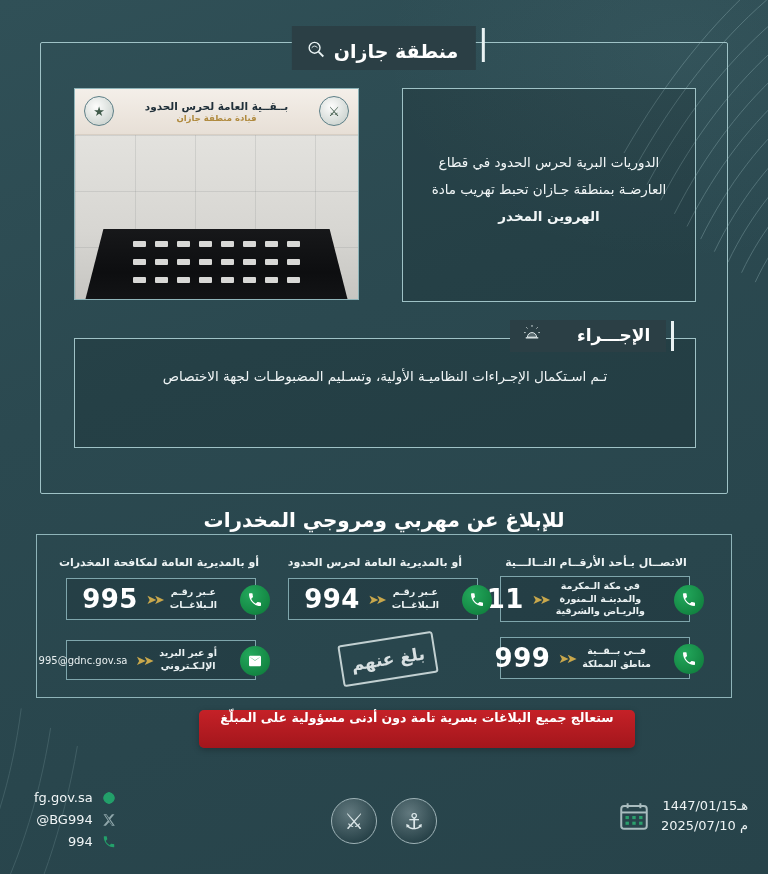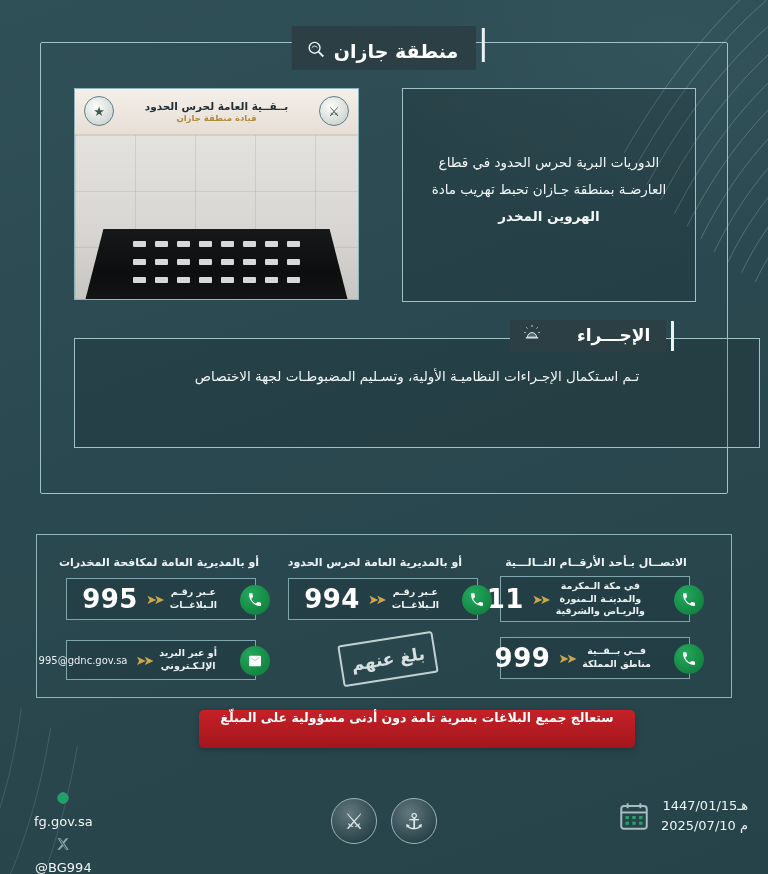--- a/index.html
+++ b/index.html
@@ -137,21 +137,21 @@
     line-height: 2.0;
     text-align: center;
     padding: 0 22px;
   }
   .sec-text b { font-weight: bold; }
   
   #event-box { left: 402px; top: 88px; width: 294px; height: 214px; }
   #event-head { left: 480px; top: 70px; }
   #event-text { position:absolute; left:0; right:0; top: 60px; }
   
-  #proc-box { left: 74px; top: 338px; width: 686px; height: 110px; }
+  #proc-box { left: 74px; top: 338px; width: 622px; height: 110px; }
   #proc-head { left: 510px; top: 320px; gap: 35px; }
   #proc-text { position:absolute; left:0; right:0; top: 24px; }
   
   .report-title {
     position: absolute;
     left: 0; right: 0; top: 508px;
     text-align: center;
     color: #ffffff;
     font-size: 20px;
     font-weight: bold;
@@ -216,21 +216,21 @@
     left: 199px; top: 710px;
     width: 436px; height: 38px;
     background: linear-gradient(180deg,#c52127 0%, #a3161c 100%);
     border-radius: 5px;
     display: flex; justify-content: center;
     box-shadow: 0 2px 6px rgba(0,0,0,.25);
   }
   .red-banner span { color:#fff; font-size: 12.5px; font-weight: bold; }
   
   .footer-contacts { position: absolute; left: 34px; top: 790px; }
-  .fc-row { display:flex; align-items:center; gap: 9px; margin-bottom: 7px; flex-direction: column; }
+  .fc-row { display:flex; align-items:center; gap: 9px; margin-bottom: 7px; }
   .fc-ico { width: 15px; height: 15px; flex:0 0 auto; display:flex;align-items:center;justify-content:center; }
   .fc-ico svg { width: 14px; height: 14px; fill:#23a06a; }
   .fc-txt { color:#f0f5f6; font-size: 13px; direction: ltr; }
   .footer-logos {
     position: absolute; left: 50%; top: 798px; transform: translateX(-50%);
     display: flex; gap: 14px;
   }
   .flogo {
     width: 46px; height: 46px; border-radius: 50%;
     border: 1.5px solid #9fb3b7;
@@ -358,20 +358,21 @@
           <line x1="4.4" y1="11.5" x2="2.6" y2="11.5"></line>
           <line x1="19.6" y1="11.5" x2="21.4" y2="11.5"></line>
         </g>
       </svg>
     </span>
   </div>
   <div class="sec-box" id="proc-box">
     <div class="sec-text" id="proc-text">تـم اسـتكمال الإجـراءات النظاميـة الأولية، وتسـليم المضبوطـات لجهة الاختصاص</div>
   </div>
 
+  <div class="report-title">للإبلاغ عن مهربي ومروجي المخدرات</div>
   <div class="report-frame"></div>
 
   <div class="col-head" style="left:486px; top:556px; width:220px;">الاتصــال بـأحد الأرقــام التــالـــية</div>
   <div class="col-head" style="left:48px;  top:556px; width:222px;">أو بالمديرية العامة لمكافحة المخدرات</div>
   <div class="col-head" style="left:270px; top:556px; width:210px;">أو بالمديرية العامة لحرس الحدود</div>
 
   <div class="num-box" style="left:500px; top:576px; width:190px; height:46px;">
     <div class="gcircle" style="right:-15px; top:8px;">
       <svg viewBox="0 0 24 24">
           <path d="M6.6 10.8c1.4 2.8 3.8 5.1 6.6 6.6l2.2-2.2c.3-.3.7-.4 1-.2 1.2.4 2.4.6 3.6.6.6 0 1 .5 1 1V20c0 .6-.4 1-1 1C11 21 3 13 3 3c0-.6.5-1 1-1h3.4c.6 0 1 .4 1 1 0 1.3.2 2.5.6 3.6.1.4 0 .8-.2 1.1l-2.2 2.1z"></path>

